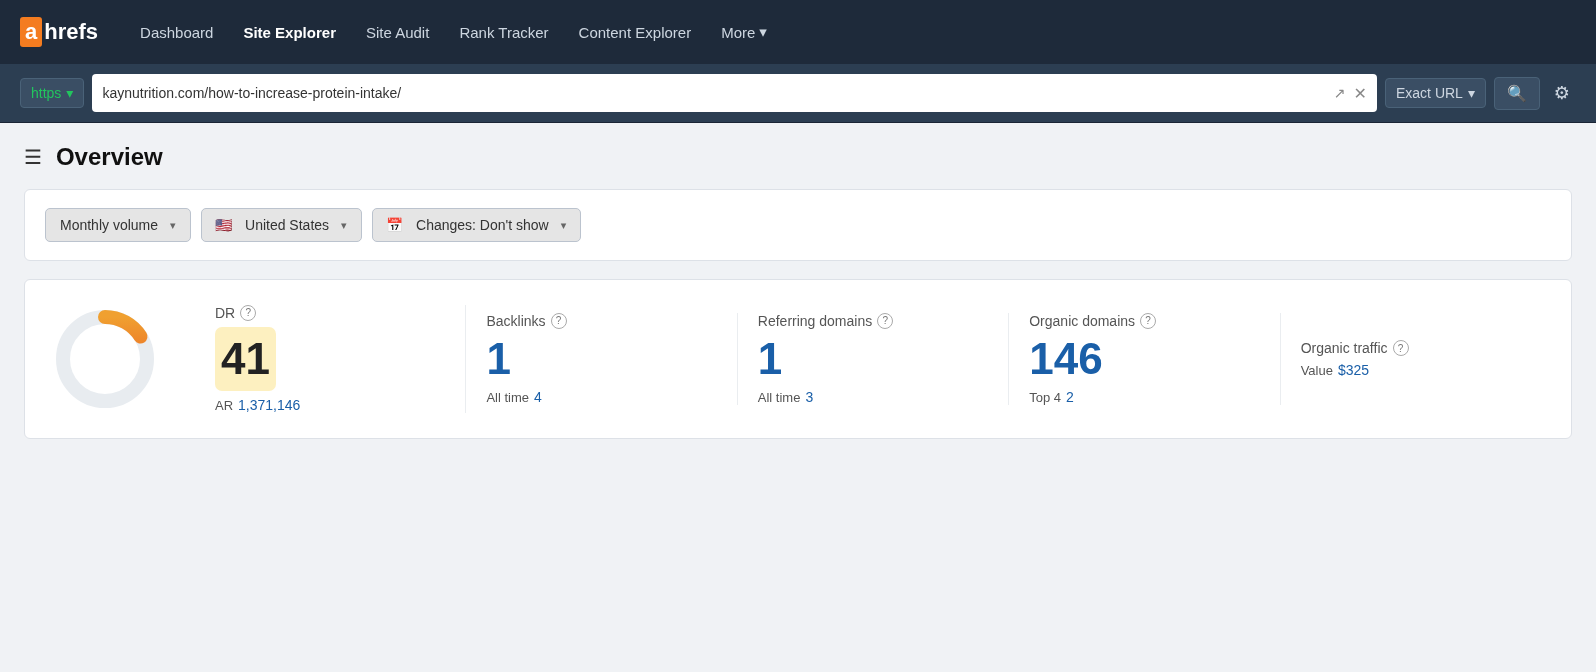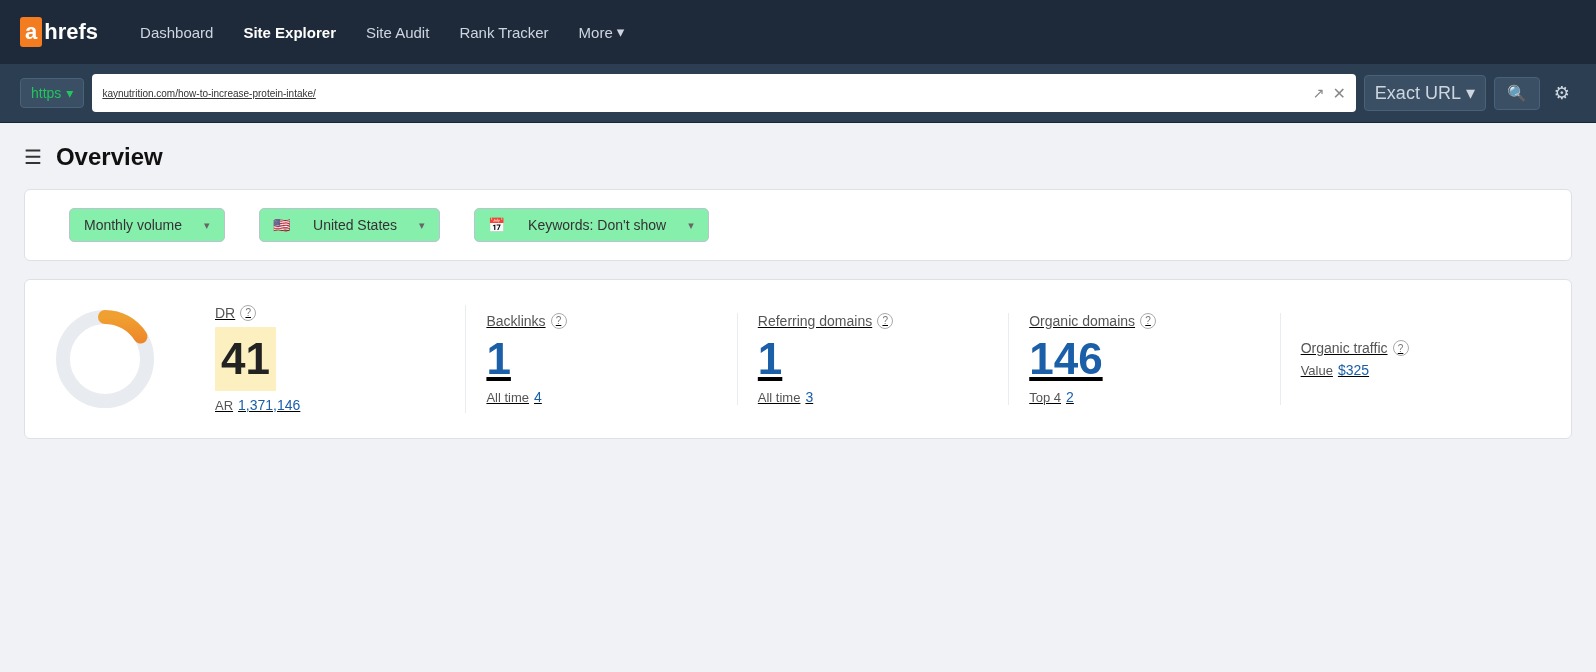--- a/index.html
+++ b/index.html
@@ -82,43 +82,42 @@
       border-radius: 4px;
       display: flex;
       align-items: center;
       padding: 0 10px;
       height: 38px;
     }
     .search-input {
       flex: 1;
       border: none;
       outline: none;
-      font-size: 10px;
+      font-size: 14px;
       color: #333;
       background: transparent;
-      text-decoration: underline;
     }
     .search-icon-ext {
       color: #888;
       margin-right: 8px;
       cursor: pointer;
       font-size: 14px;
     }
     .search-clear {
       color: #888;
       cursor: pointer;
       font-size: 16px;
     }
     .search-mode {
       background: #3a4e64;
       color: #cdd6e0;
       border: 1px solid #4a6278;
       border-radius: 4px;
       padding: 6px 10px;
-      font-size: 18px;
+      font-size: 14px;
       cursor: pointer;
       display: flex;
       align-items: center;
       gap: 5px;
     }
     .search-btn {
       background: #3a4e64;
       color: #cdd6e0;
       border: 1px solid #4a6278;
       border-radius: 4px;
@@ -161,45 +160,43 @@
       background: #fff;
       border: 1px solid #dde1e7;
       border-radius: 6px;
       padding: 18px 20px;
       display: flex;
       align-items: center;
       gap: 10px;
       margin-bottom: 18px;
     }
     .filter-btn {
-      background: #86efac;
+      background: #e5e5e5;
       border: 1px solid #bbc3ce;
       border-radius: 5px;
       padding: 8px 14px;
       font-size: 14px;
       color: #333;
       cursor: pointer;
       display: flex;
       align-items: center;
-      gap: 22px;
+      gap: 12px;
       white-space: nowrap;
-      margin-left: 24px;
     }
     .filter-chevron { font-size: 11px; color: #666; }
 
     
     .metrics-card {
       background: #fff;
       border: 1px solid #dde1e7;
       border-radius: 6px;
       padding: 24px 20px;
       display: flex;
       align-items: center;
       gap: 0;
-      text-decoration: underline;
     }
 
     
     .dr-donut-wrap {
       display: flex;
       align-items: center;
       justify-content: center;
       width: 120px;
       margin-right: 30px;
       flex-shrink: 0;
@@ -242,21 +239,21 @@
       font-size: 44px;
       font-weight: 700;
       color: #1a5fa8;
       line-height: 1.1;
       margin-bottom: 6px;
     }
     .metric-value.highlighted {
       background: #fdf0c0;
       color: #222;
       padding: 8px 6px;
-      border-radius: 1px;
+      border-radius: 7px;
       display: inline-block;
     }
     .metric-sub {
       font-size: 13px;
       color: #555;
       display: flex;
       align-items: center;
       gap: 5px;
       text-align: right;
     }
@@ -272,20 +269,21 @@
 <nav class="nav">
   <div class="nav-logo">
     <span class="logo-a">a</span>
     <span class="logo-hrefs">hrefs</span>
   </div>
   <div class="nav-items">
     <span class="nav-item">Dashboard</span>
     <span class="nav-item active">Site Explorer</span>
     <span class="nav-item">Site Audit</span>
     <span class="nav-item">Rank Tracker</span>
+    <span class="nav-item">Content Explorer</span>
     <span class="nav-item nav-item-more">
       <span>More</span>
       <span>▾</span>
     </span>
   </div>
 </nav>
 
 <div class="search-bar">
   <button class="search-protocol">
     <span>https</span>
@@ -316,21 +314,21 @@
       <span>Monthly volume</span>
       <span class="filter-chevron">▾</span>
     </button>
     <button class="filter-btn">
       <span>🇺🇸</span>
       <span>United States</span>
       <span class="filter-chevron">▾</span>
     </button>
     <button class="filter-btn">
       <span>📅</span>
-      <span>Keywords: Don't show</span>
+      <span>Changes: Don't show</span>
       <span class="filter-chevron">▾</span>
     </button>
   </div>
 
   <div class="metrics-card">
 
     <div class="dr-donut-wrap">
       <svg class="donut-svg" viewBox="0 0 110 110">
 
         <circle cx="55" cy="55" r="42" fill="none" stroke="#e8ecf0" stroke-width="14"></circle>

